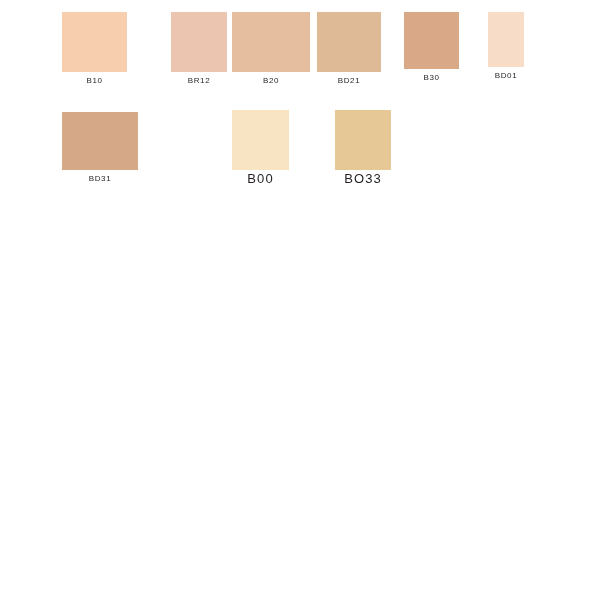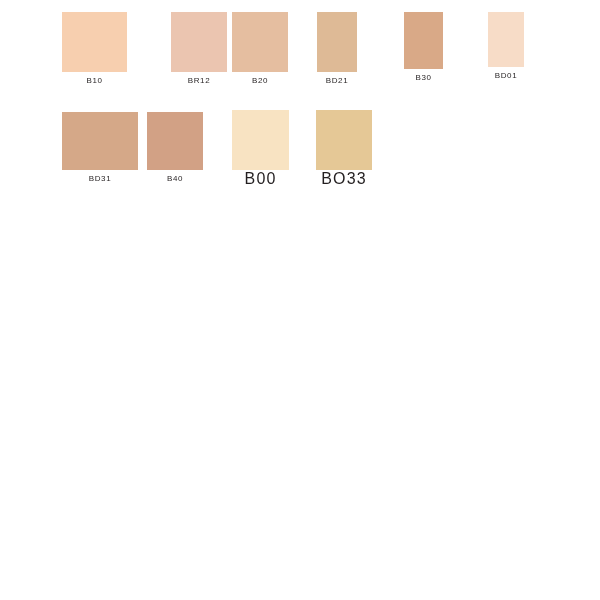--- a/index.html
+++ b/index.html
@@ -42,63 +42,59 @@
     color: #231f20;
     font-family: "Liberation Sans", sans-serif;
     font-size: 8px;
     letter-spacing: 0.6px;
     line-height: 12px;
     margin-top: 3px;
     white-space: nowrap;
   }
 
   .swatch-label.big {
-    font-size: 16px;
+    font-size: 13px;
     letter-spacing: 1.1px;
     line-height: 14px;
     margin-top: 2px;
   }
 </style>
 </head>
 <body style="background: rgb(255, 255, 255);">
 
 <div id="swatch-board">
     <div class="swatch-cell" style="left: 62px; top: 12px; width: 65px;">
       <span class="swatch-chip" style="height: 60px; background: rgb(247, 207, 175);"></span>
       <span class="swatch-label" style="color: rgb(35, 31, 32);">B10</span>
     </div>
     <div class="swatch-cell" style="left: 147px; top: 12px; width: 56px; padding-left: 24px;">
       <span class="swatch-chip" style="height: 60px; background: rgb(235, 197, 176);"></span>
       <span class="swatch-label" style="color: rgb(35, 31, 32);">BR12</span>
     </div>
-    <div class="swatch-cell" style="left: 232px; top: 12px; width: 56px;">
+    <div class="swatch-cell" style="left: 232px; top: 12px; width: 78px;">
       <span class="swatch-chip" style="height: 60px; background: rgb(229, 190, 160);"></span>
       <span class="swatch-label" style="color: rgb(35, 31, 32);">B20</span>
     </div>
-    <div class="swatch-cell" style="left: 317px; top: 12px; width: 40px;">
+    <div class="swatch-cell" style="left: 317px; top: 12px; width: 64px;">
       <span class="swatch-chip" style="height: 60px; background: rgb(222, 186, 150);"></span>
       <span class="swatch-label" style="color: rgb(35, 31, 32);">BD21</span>
     </div>
-    <div class="swatch-cell" style="left: 404px; top: 12px; width: 39px;">
+    <div class="swatch-cell" style="left: 404px; top: 12px; width: 55px;">
       <span class="swatch-chip" style="height: 57px; background: rgb(217, 169, 135);"></span>
       <span class="swatch-label" style="color: rgb(35, 31, 32);">B30</span>
     </div>
     <div class="swatch-cell" style="left: 488px; top: 12px; width: 36px;">
       <span class="swatch-chip" style="height: 55px; background: rgb(247, 220, 199);"></span>
       <span class="swatch-label" style="color: rgb(35, 31, 32);">BD01</span>
     </div>
     <div class="swatch-cell" style="left: 62px; top: 112px; width: 76px;">
       <span class="swatch-chip" style="height: 58px; background: rgb(213, 168, 136);"></span>
       <span class="swatch-label" style="color: rgb(35, 31, 32);">BD31</span>
     </div>
-    <div class="swatch-cell" style="left: 147px; top: 112px; width: 56px;">
-      <span class="swatch-chip" style="height: 58px; background: rgb(210, 161, 133);"></span>
-      <span class="swatch-label" style="color: rgb(35, 31, 32);">B40</span>
-    </div>
     <div class="swatch-cell" style="left: 232px; top: 110px; width: 57px;">
       <span class="swatch-chip" style="height: 60px; background: rgb(248, 227, 194);"></span>
       <span class="swatch-label big" style="color: rgb(35, 31, 32);">B00</span>
     </div>
-    <div class="swatch-cell" style="left: 316px; top: 110px; width: 56px;">
+    <div class="swatch-cell" style="left: 335px; top: 110px; width: 56px;">
       <span class="swatch-chip" style="height: 60px; background: rgb(229, 200, 150);"></span>
       <span class="swatch-label big" style="color: rgb(35, 31, 32);">BO33</span>
     </div>
   </div>
 
 </body></html>

